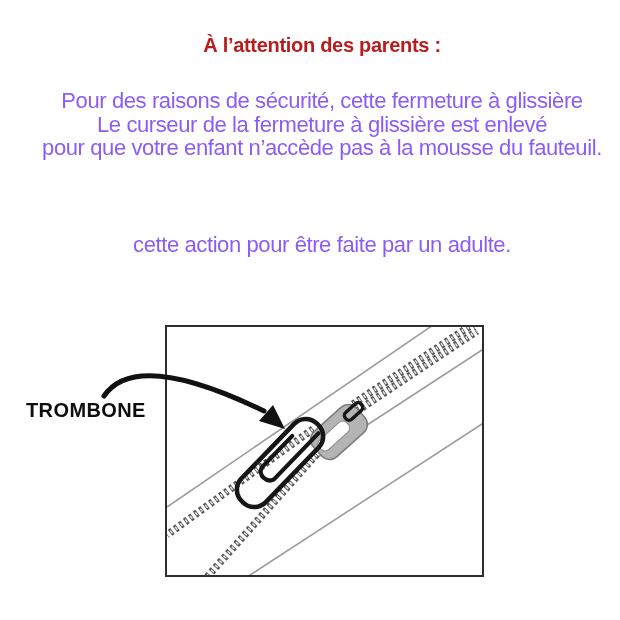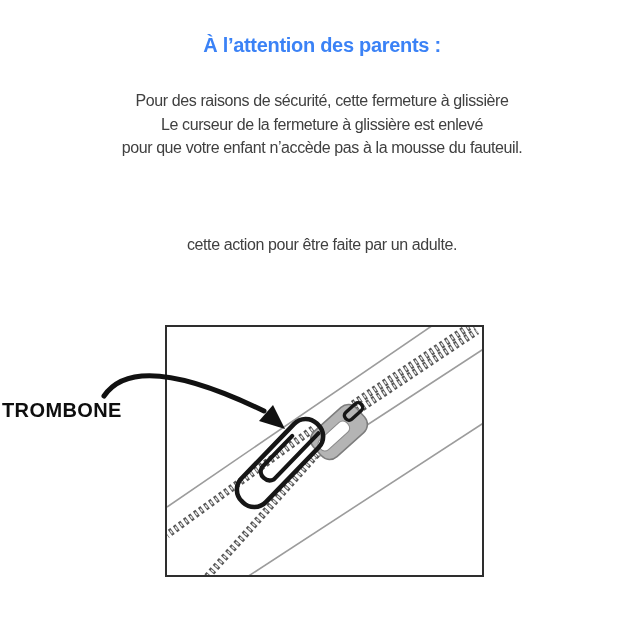--- a/index.html
+++ b/index.html
@@ -7,34 +7,34 @@
     width:620px;height:620px;position:relative;overflow:hidden;
     background:#ffffff;
     font-family:"Liberation Sans", sans-serif;
     color:#1f1f1f;
   }
   .text-col{
     position:absolute;left:24px;width:596px;text-align:center;
   }
   .notice-title{
     top:32px;
-    font-size:20px;font-weight:bold;letter-spacing:-0.3px;line-height:26px;color:#3b82f6;
+    font-size:20px;font-weight:bold;letter-spacing:-0.3px;line-height:26px;color:#b91c1c;
   }
   .intro{top:89px;}
   .instruction{top:233px;}
   .body-line{
-    font-size:16px;line-height:23.5px;letter-spacing:-0.4px;color:#404040;
+    font-size:22px;line-height:23.5px;letter-spacing:-0.4px;color:#8b5cf6;
   }
   .diagram-frame{
     position:absolute;left:165px;top:325px;width:315px;height:248px;
     border:2px solid #2e2e2e;background:#ffffff;
   }
   .diagram-frame svg{display:block;}
   .trombone-label{
-    position:absolute;left:2px;top:399px;
+    position:absolute;left:26px;top:399px;
     font-size:20px;font-weight:bold;letter-spacing:0.4px;color:#0e0e0e;
   }
   .arrow-overlay{
     position:absolute;left:0;top:0;width:620px;height:620px;
     pointer-events:none;z-index:5;
   }
 </style>
 </head>
 <body>
 

